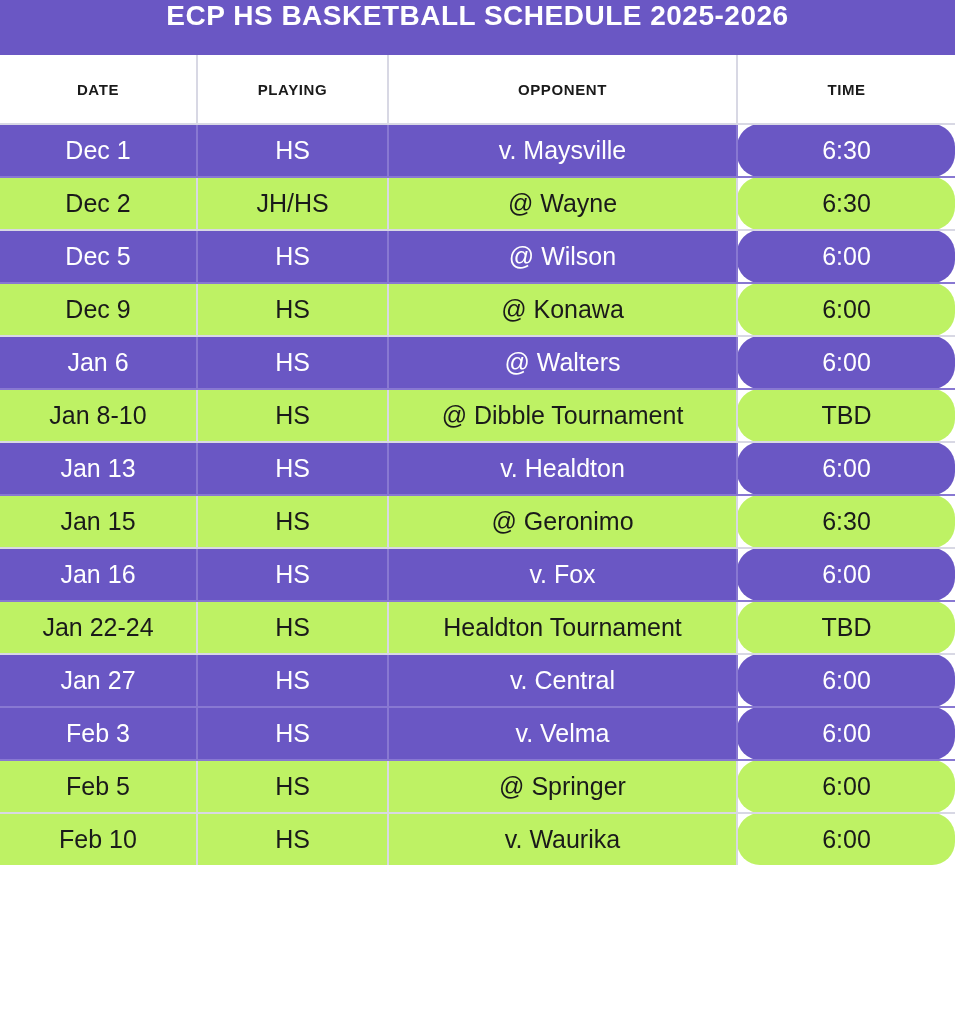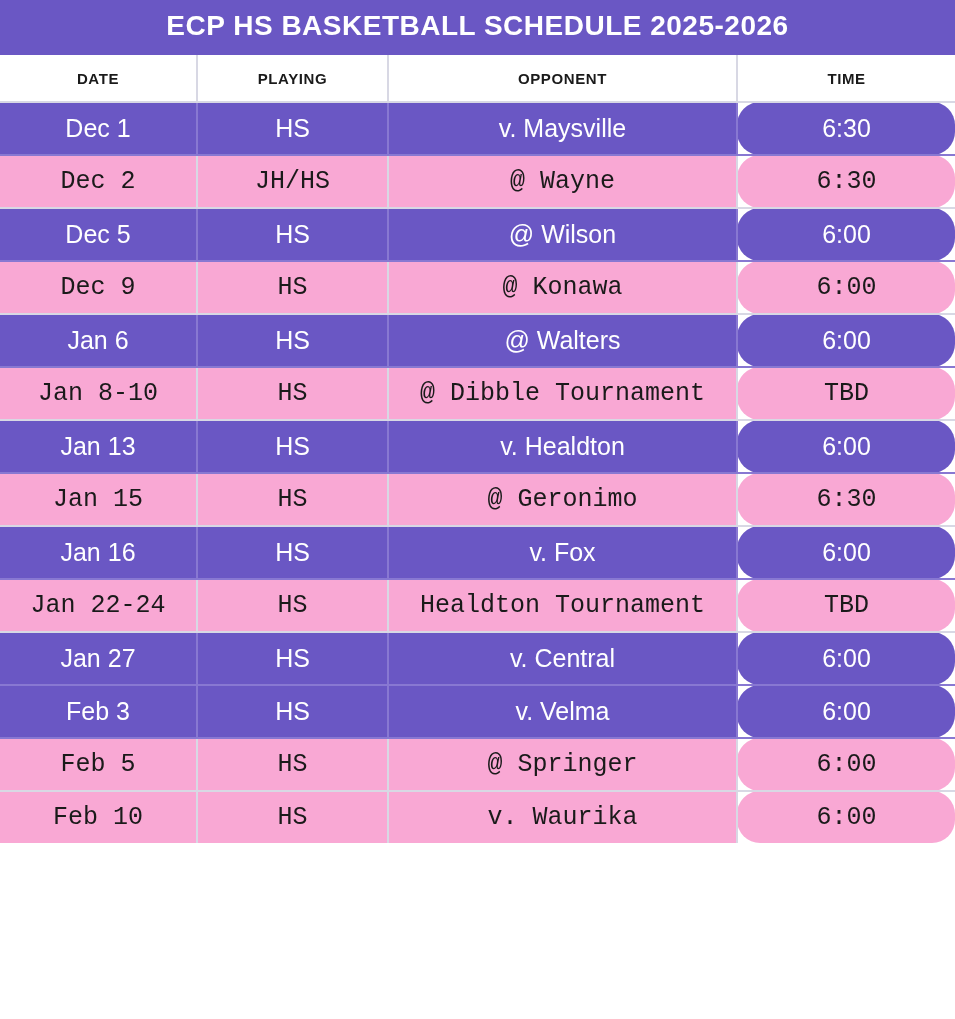--- a/index.html
+++ b/index.html
@@ -24,39 +24,39 @@
     border-collapse: collapse;
     table-layout: fixed;
   }
   caption.title-bar {
     background: #6a57c4;
     color: #ffffff;
     font-size: 28px;
     font-weight: bold;
     letter-spacing: 0.5px;
     text-align: center;
-    padding: 12px 0 14px 0;
+    padding: 2px 0 14px 0;
     height: 55px;
     box-sizing: border-box;
     line-height: 27px;
   }
   col.c-date { width: 197px; }
   col.c-playing { width: 191px; }
   col.c-opponent { width: 349px; }
   col.c-time { width: 218px; }
 
   thead th {
     background: #ffffff;
     color: #1a1a1a;
     font-size: 15px;
     font-weight: bold;
     letter-spacing: 0.6px;
     text-align: center;
     height: 46px;
-    padding: 0;
+    padding: 11px;
     border-right: 2px solid #d8d8e4;
     border-bottom: 2px solid #d8d8e4;
   }
   thead th:last-child { border-right: none; }
 
   tbody td {
     height: 51px;
     padding: 0;
     text-align: center;
     font-size: 25px;
@@ -68,23 +68,22 @@
   }
   tbody td:last-child { border-right: none; border-radius: 23px; }
 
   tbody tr.odd td {
     background: #6a57c4;
     color: #ffffff;
     border-right-color: #8878d2;
     border-bottom-color: #8878d2;
   }
   tbody tr.even td {
-    background: #f9a8d4;
+    background: #bef264;
     color: #1a1a1a;
-    font-family: Liberation Mono, monospace;
   }
   tbody tr:last-child td { border-bottom: none; }
 </style>
 </head>
 <body>
 
 <div class="schedule-wrap">
   <table class="schedule">
     <caption class="title-bar">ECP HS BASKETBALL SCHEDULE 2025-2026</caption>
     <colgroup>

